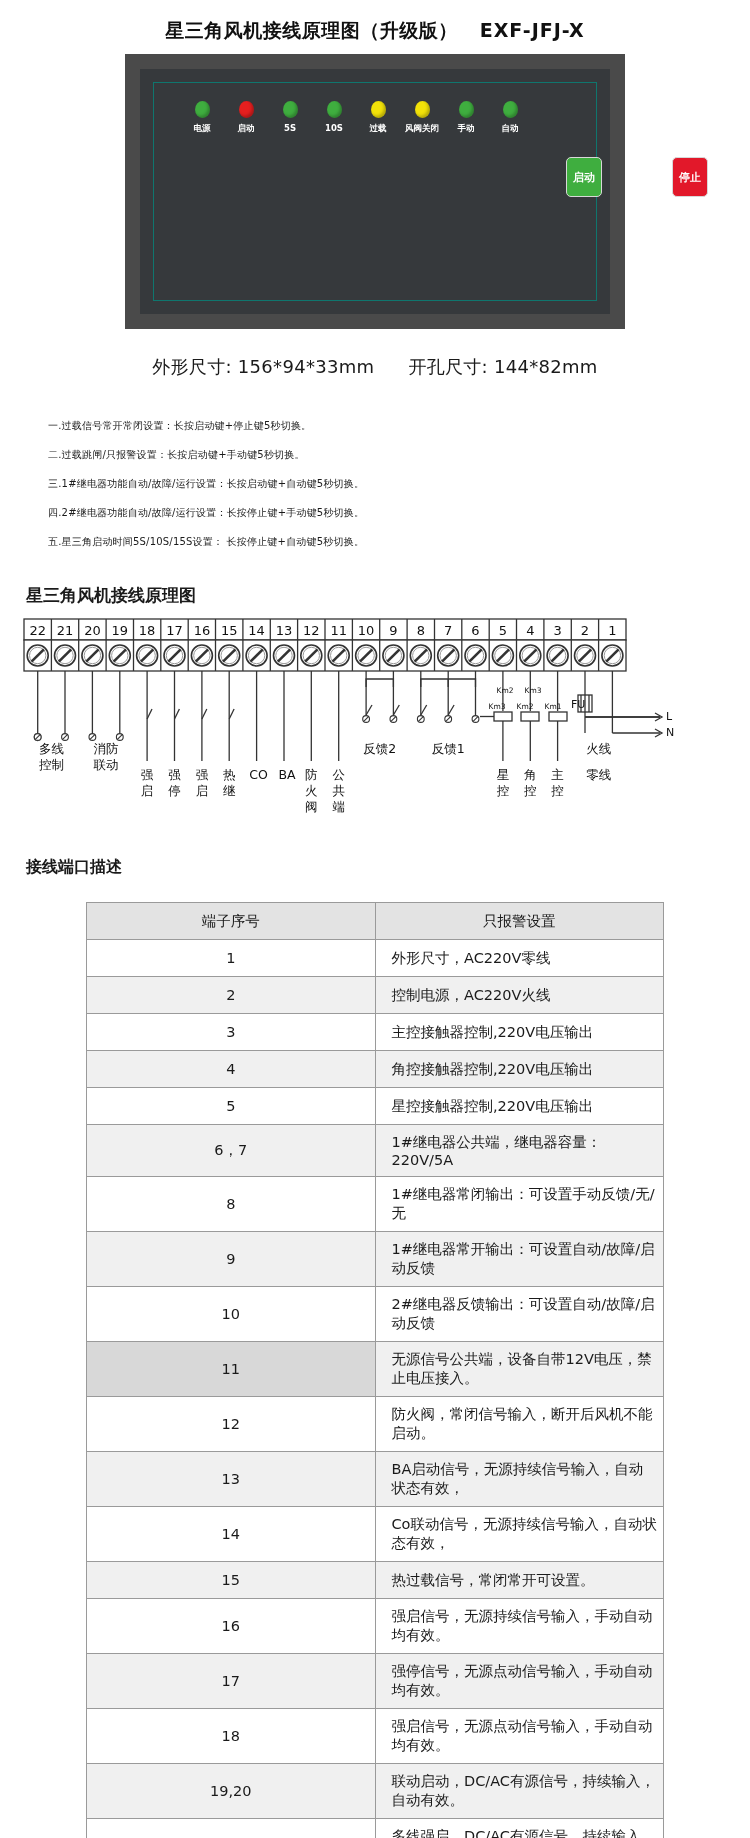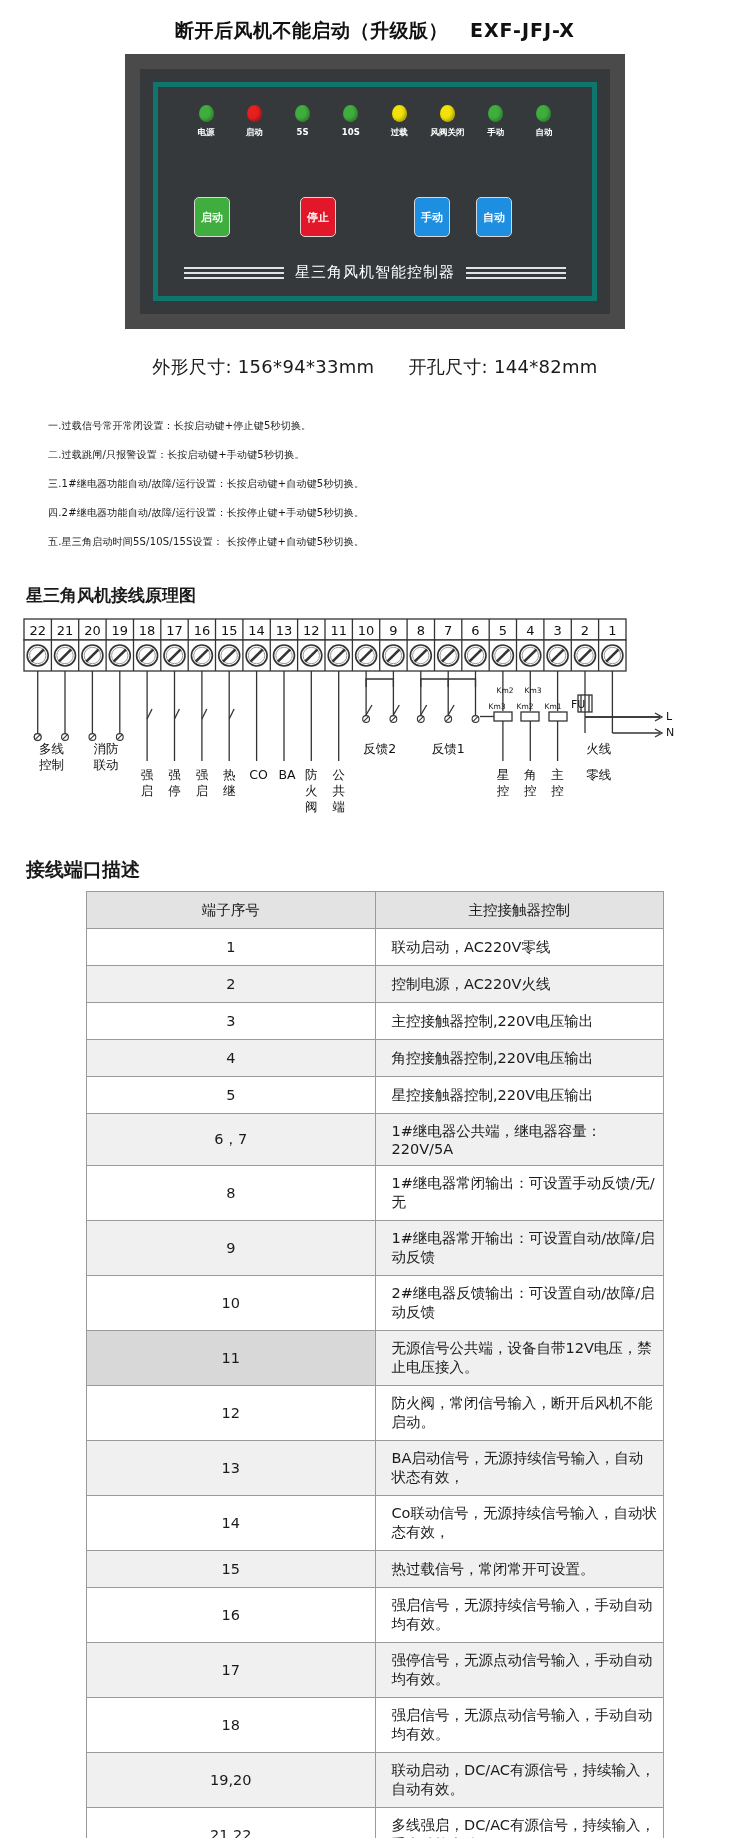--- a/index.html
+++ b/index.html
@@ -35,24 +35,24 @@
     display:flex; align-items:center; justify-content:center;
   }
   .device-inner {
     width: 100%;
     height: 100%;
     background: #36393c;
     padding: 13px;
   }
   .device-face {
     width: 100%; height: 100%;
-    border: 5px solid #0f766e;
+    border: 1px solid #0f766e;
     position: relative;
-    padding: 16px 14px 10px 14px;
-    display:flex; flex-direction:column;
+    padding: 16px 14px 1px 14px;
+    display:flex; flex-direction:row;
   }
 
   .led-row {
     display:flex;
     justify-content: space-between;
     padding: 0 12px;
     margin-top: 2px;
   }
   .led-cell { display:flex; flex-direction:column; align-items:center; width: 44px; }
   .led-dot {
@@ -136,23 +136,23 @@
   .diagram {
     position: relative;
     width: 750px;
     height: 230px;
     margin-top: 2px;
   }
   .diagram svg { display:block; }
 
   
   .table-heading {
-    font-size: 19px;
+    font-size: 16px;
     font-weight: 700;
-    margin: 14px 0 8px 26px;
+    margin: 14px 0 24px 26px;
   }
   table.ports {
     border-collapse: collapse;
     margin: 0 auto;
     width: 578px;
     table-layout: fixed;
   }
   table.ports th, table.ports td {
     border: 1px solid #9a9a9a;
     font-size: 14.5px;
@@ -166,21 +166,21 @@
   }
   table.ports td.num { text-align:center; width: 86px; }
   table.ports td.desc { text-align:left; padding-left: 16px; }
   table.ports tr.alt td { background:#f0f0f0; }
   table.ports tr.shade td.num { background:#d8d8d8; }
 </style>
 </head>
 <body>
 
 <div class="product-title">
-  <span>断开后风机不能启动（升级版）</span><span class="model">EXF-JFJ-X</span>
+  <span>星三角风机接线原理图（升级版）</span><span class="model">EXF-JFJ-X</span>
 </div>
 
 <div class="device-wrap">
   <div class="device-outer">
     <div class="device-inner">
       <div class="device-face">
 
         <div class="led-row">
           <div class="led-cell">
             <div class="led-dot green"></div>
@@ -510,27 +510,27 @@
   </g>
 </svg>
 </div>
 
 <div class="table-heading">接线端口描述</div>
 
 <table class="ports">
   <thead>
     <tr>
       <th>端子序号</th>
-      <th>主控接触器控制</th>
+      <th>只报警设置</th>
     </tr>
   </thead>
   <tbody>
     <tr>
         <td class="num">1</td>
-        <td class="desc">联动启动，AC220V零线</td>
+        <td class="desc">外形尺寸，AC220V零线</td>
       </tr>
     <tr class="alt">
         <td class="num">2</td>
         <td class="desc">控制电源，AC220V火线</td>
       </tr>
     <tr>
         <td class="num">3</td>
         <td class="desc">主控接触器控制,220V电压输出</td>
       </tr>
     <tr class="alt">

